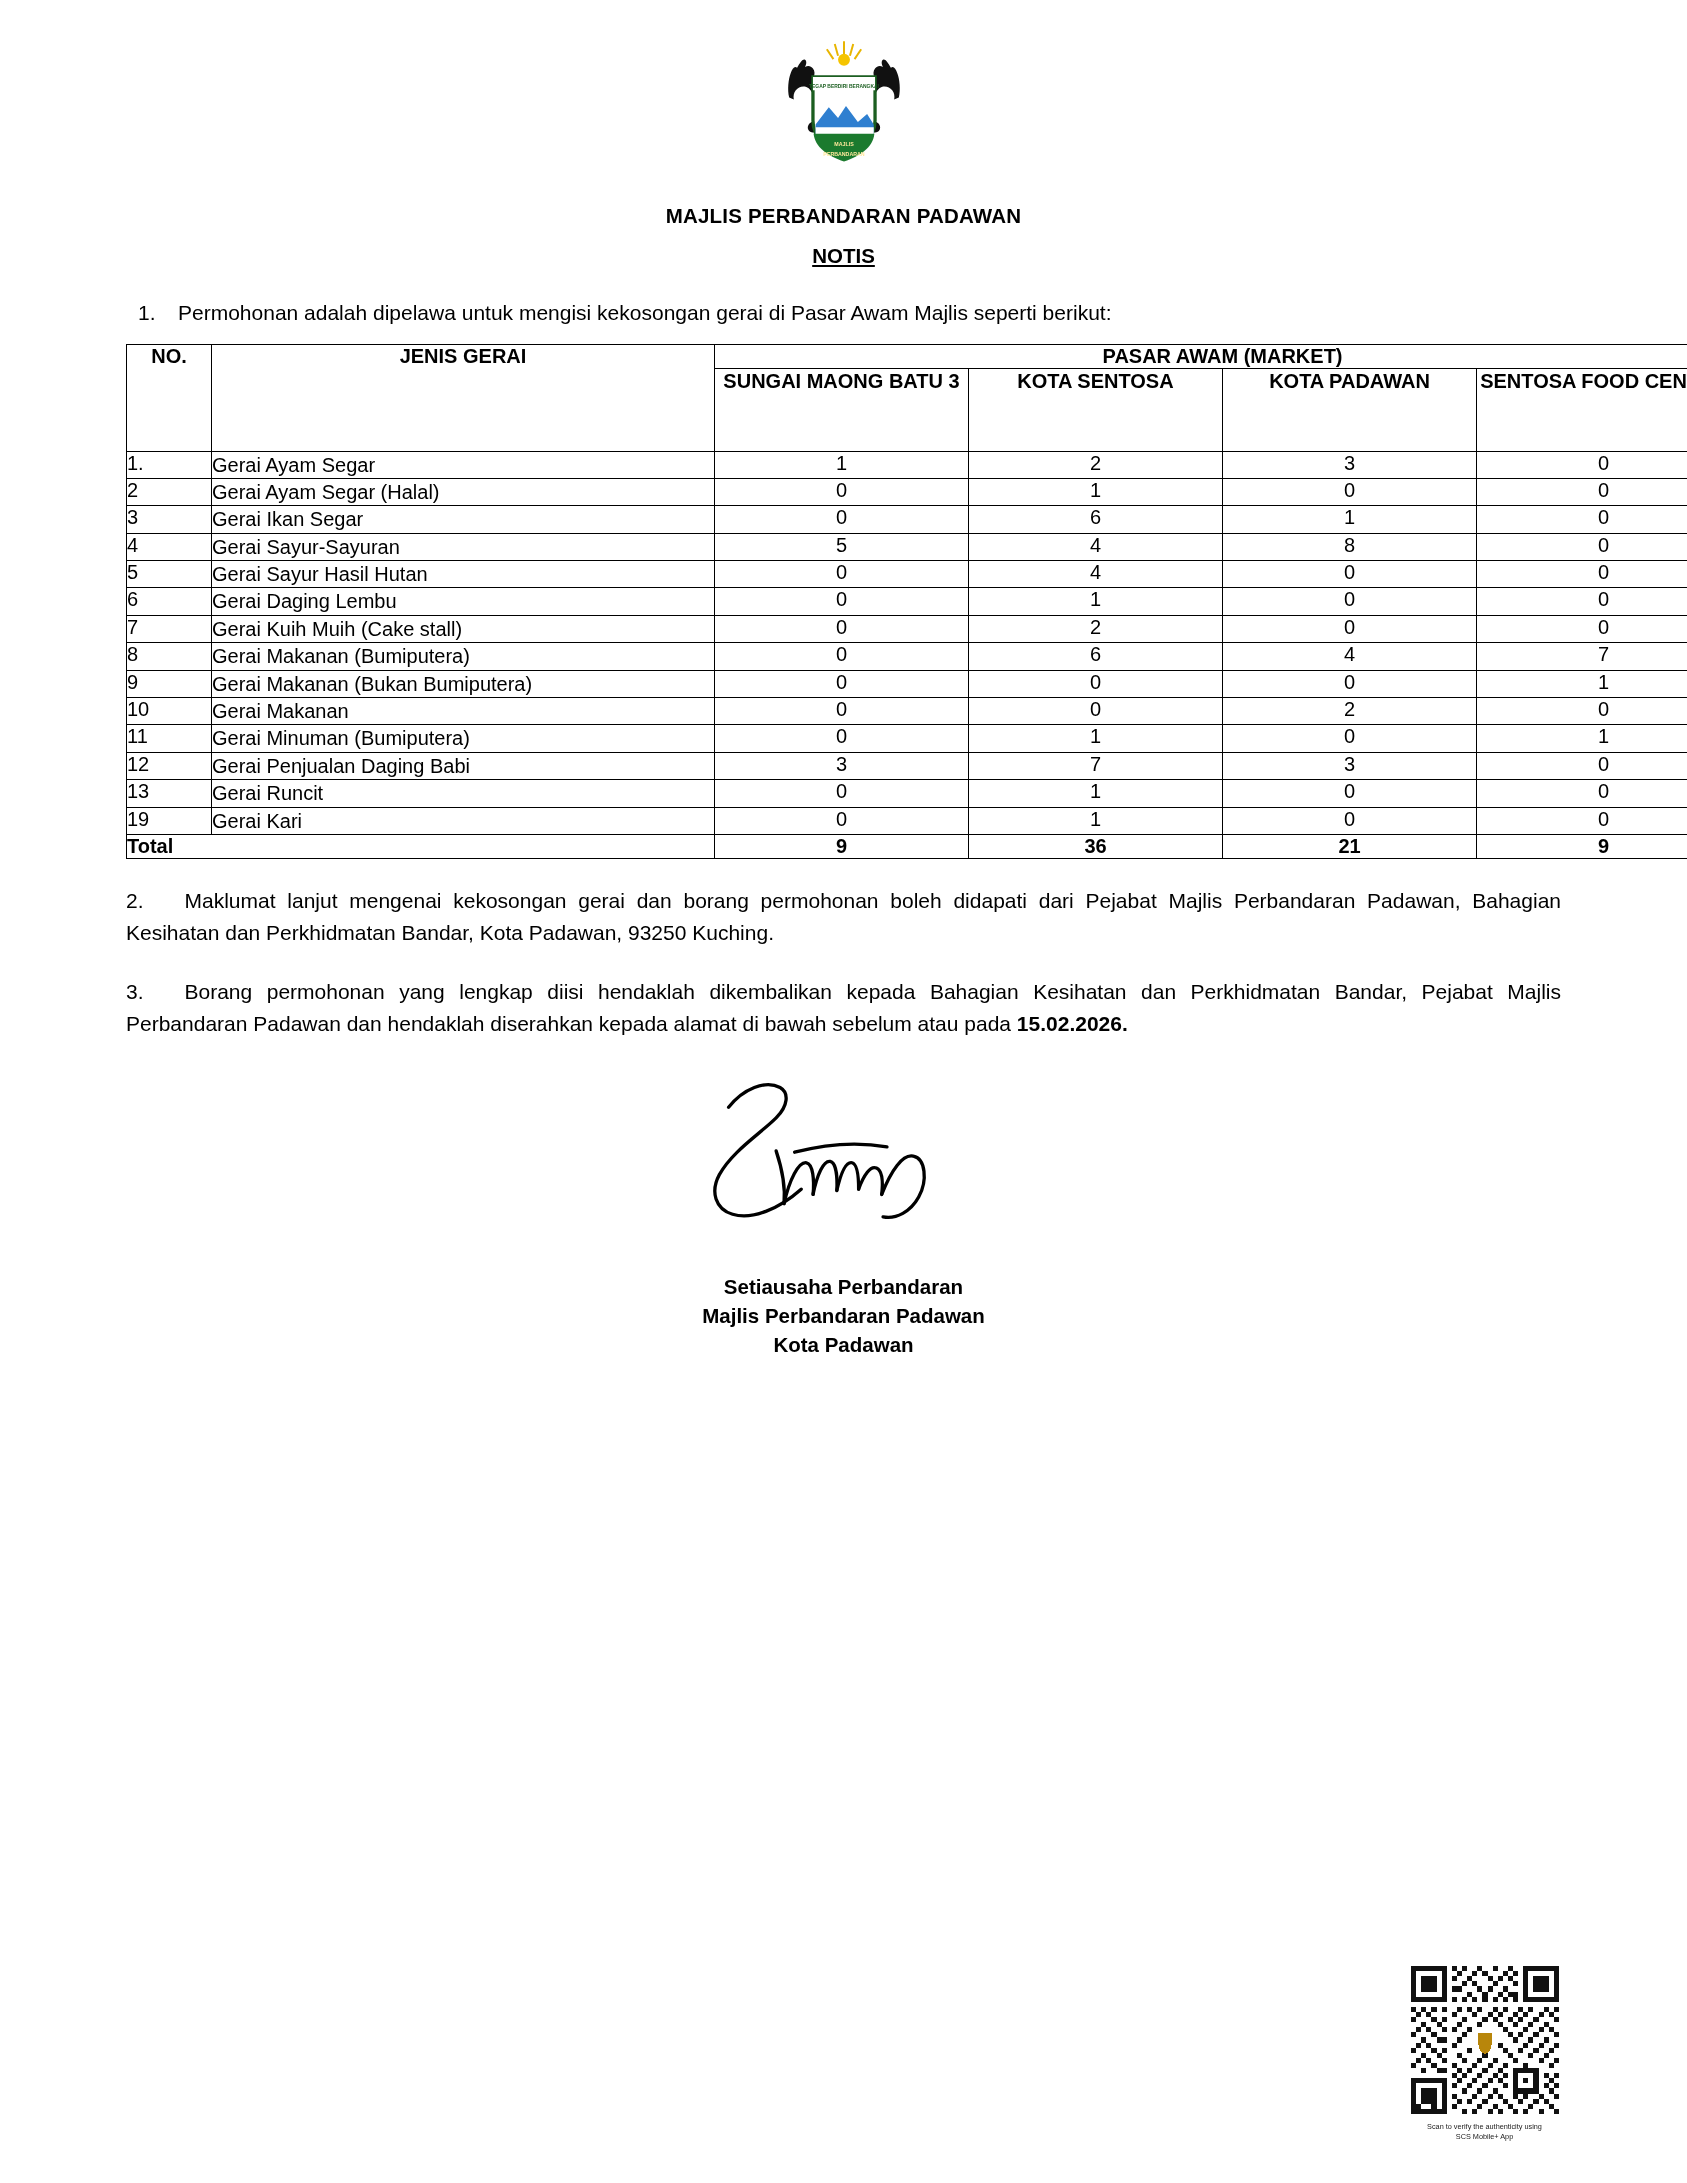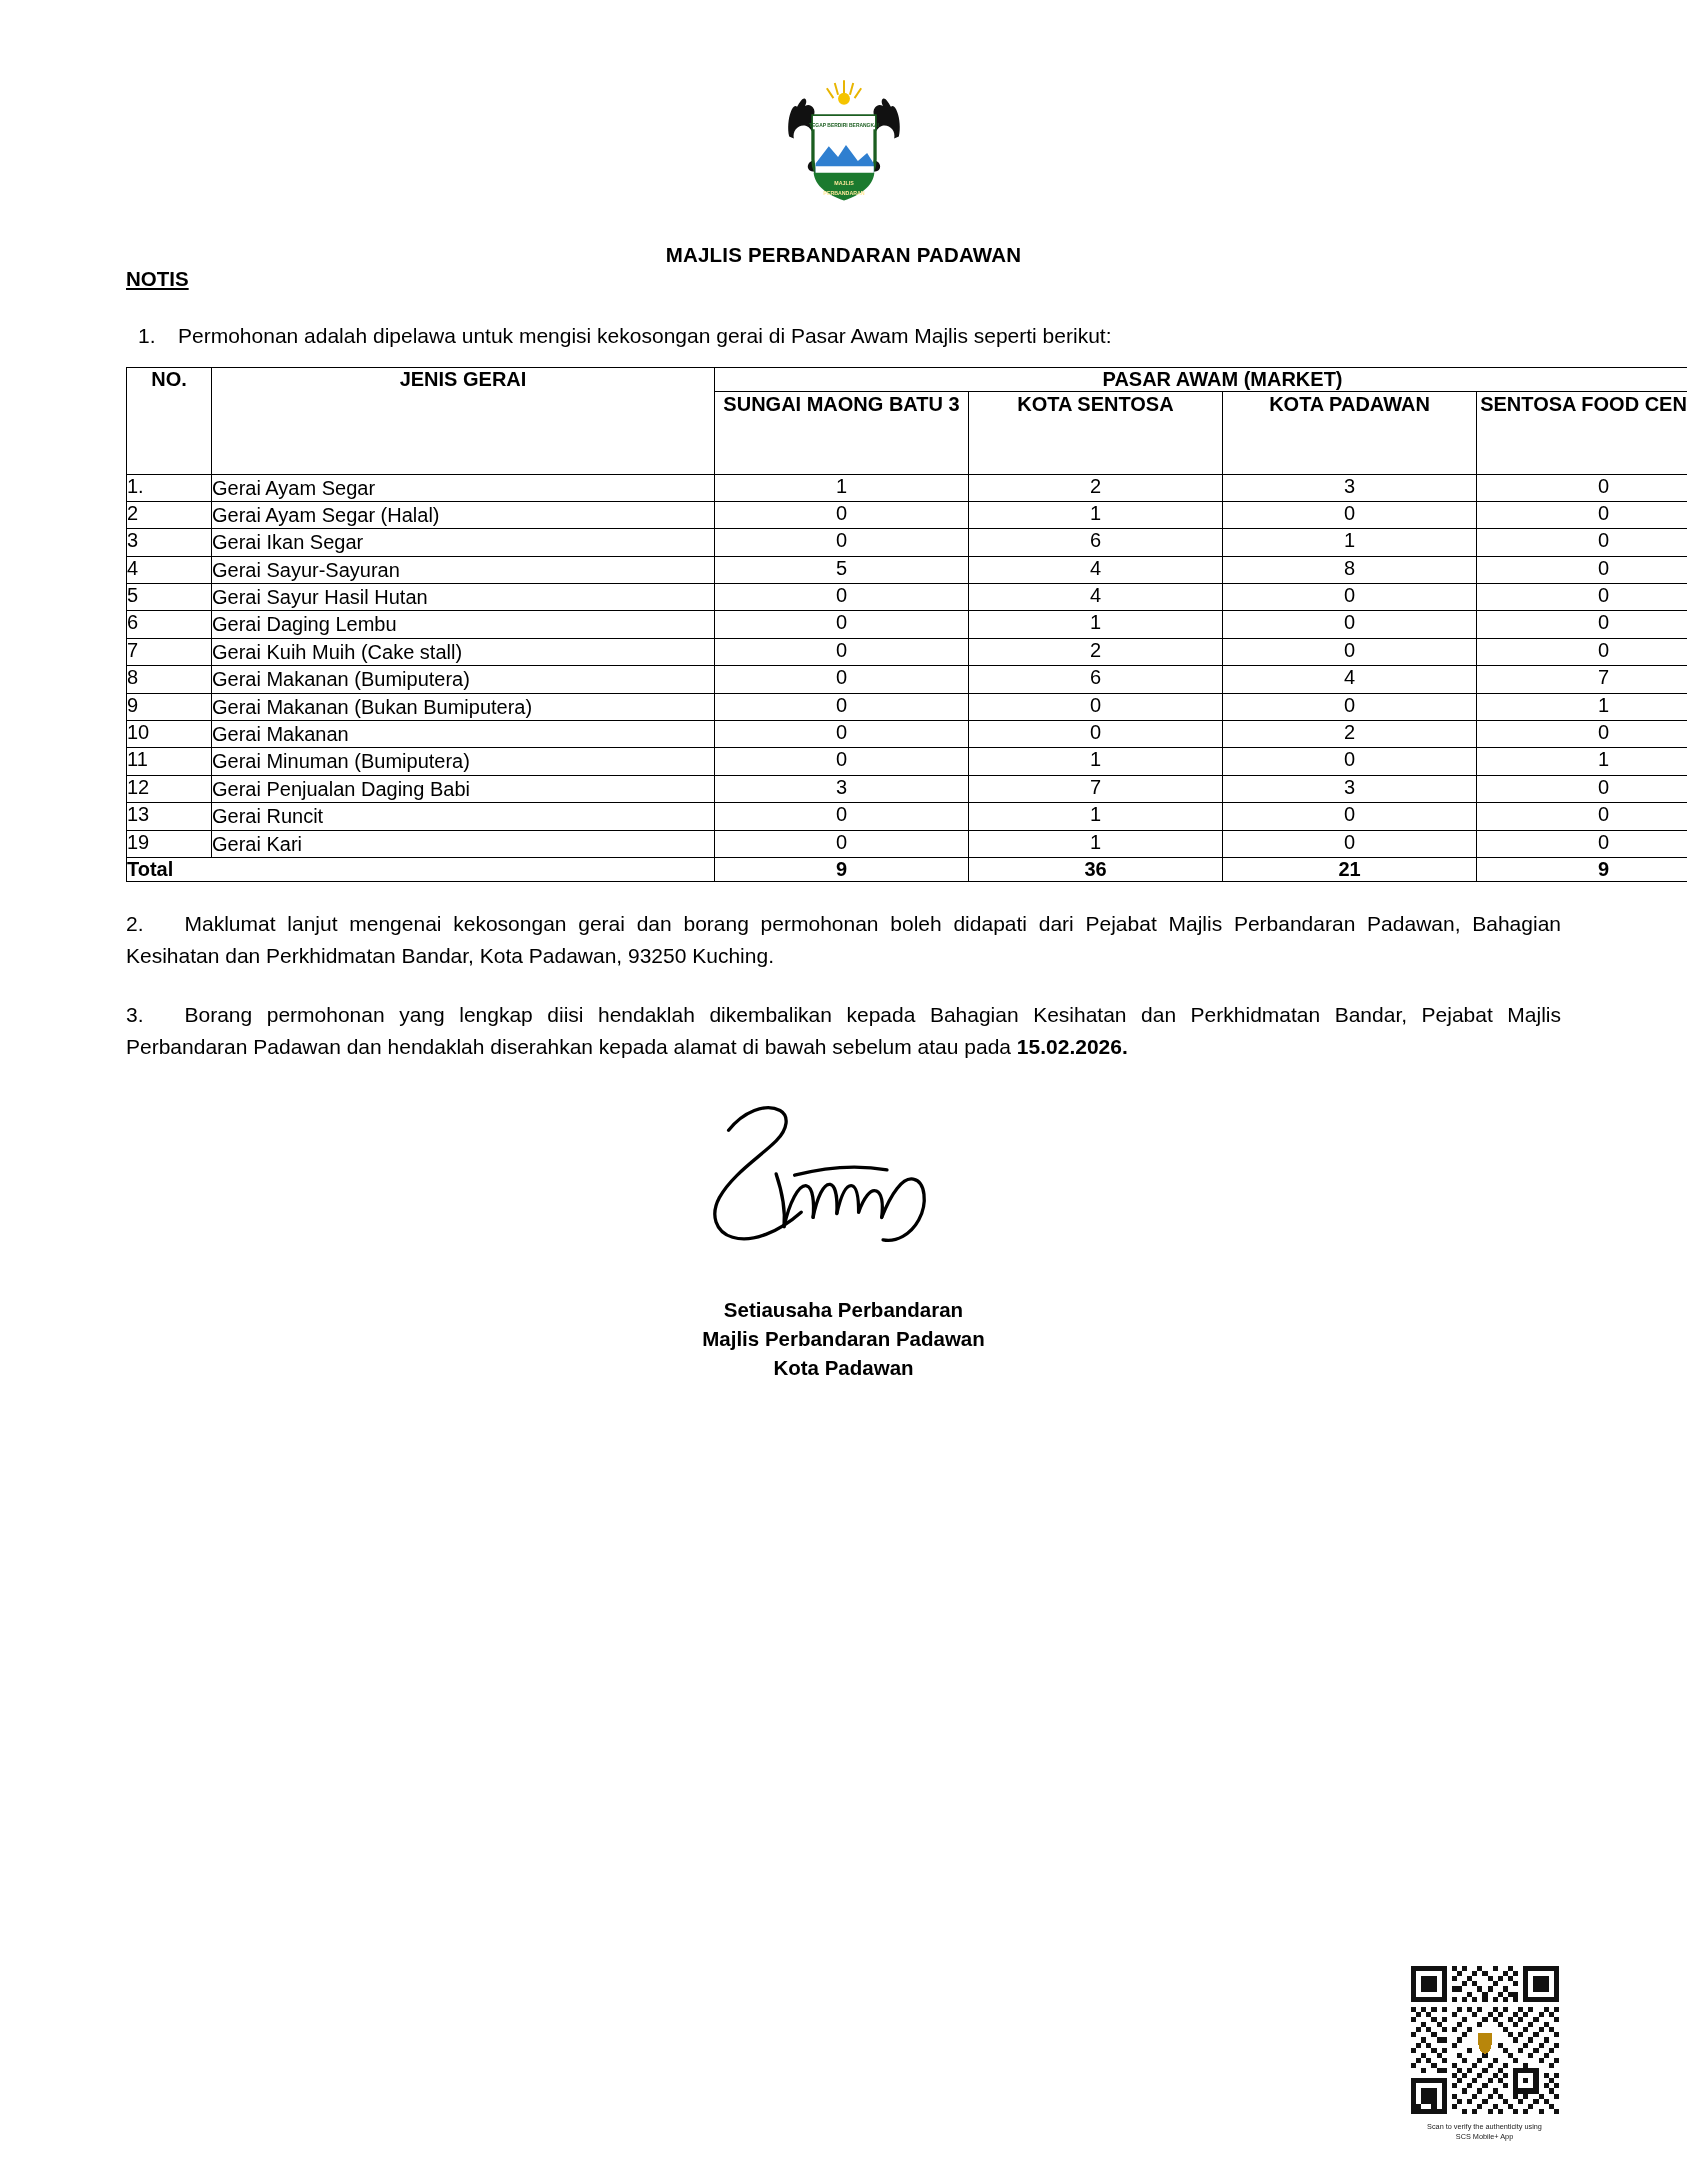--- a/index.html
+++ b/index.html
@@ -10,21 +10,21 @@
   body {
     font-family: "Liberation Sans", sans-serif;
     color: #000000;
   }
   .page {
     position: relative;
     width: 1687px;
     height: 2183px;
     background: #ffffff;
     box-sizing: border-box;
-    padding: 79px 126px 0 126px;
+    padding: 40px 126px 0 126px;
   }
 
   
   .crest-wrap {
     display: flex;
     justify-content: center;
     align-items: flex-start;
     height: 152px;
   }
   .crest {
@@ -36,24 +36,25 @@
 
   
   .org-name {
     text-align: center;
     font-weight: bold;
     font-size: 20.5px;
     letter-spacing: 0.2px;
     margin-top: 12px;
   }
   .notis {
+    text-align: center;
     font-weight: bold;
     font-size: 20.5px;
     text-decoration: underline;
-    margin-top: 0;
+    margin-top: 16px;
   }
 
   
   .para1 {
     margin-top: 33px;
     font-size: 21px;
     display: flex;
     gap: 0;
   }
   .para1 .num {

